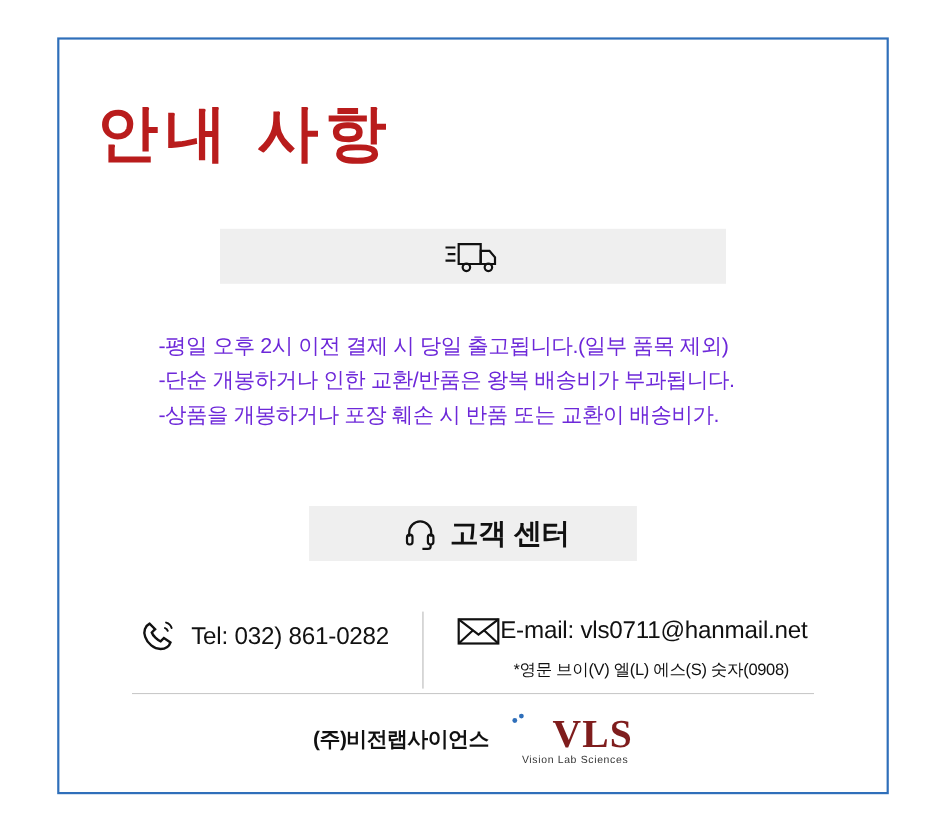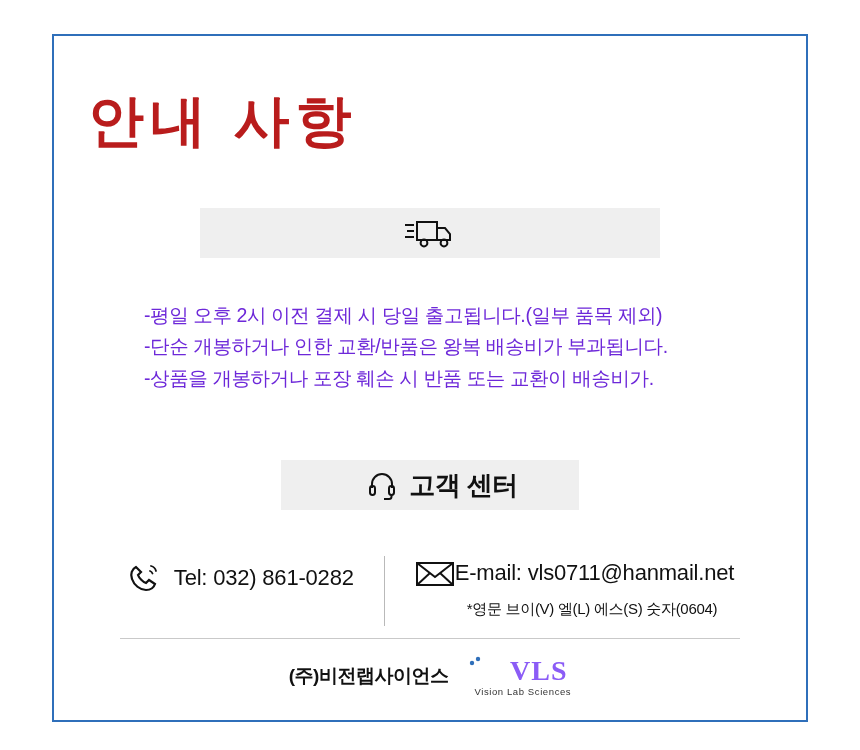--- a/index.html
+++ b/index.html
@@ -171,24 +171,24 @@
 
   .logo {
     position: relative;
     display: flex;
     flex-direction: column;
     align-items: center;
     line-height: 1;
   }
 
   .logo-mark {
-    font-size: 28px;
+    font-size: 36px;
     font-weight: bold;
     font-family: "Liberation Serif", serif;
-    color: #8b5cf6;
+    color: #7f1d1d;
     letter-spacing: 1px;
     margin-left: 32px;
   }
 
   .logo-dots {
     position: absolute;
     left: -6px;
     top: -2px;
   }
 
@@ -268,21 +268,21 @@
               <g fill="none" stroke="#111111" stroke-width="2">
                 <rect x="2" y="3" width="36" height="22"></rect>
                 <path d="M2 3 L20 17 L38 3"></path>
                 <path d="M2 25 L15 13"></path>
                 <path d="M38 25 L25 13"></path>
               </g>
             </svg>
           </span>
           <span class="contact-text">E-mail: vls0711@hanmail.net</span>
         </div>
-        <div class="email-note">*영문 브이(V) 엘(L) 에스(S) 숫자(0604)</div>
+        <div class="email-note">*영문 브이(V) 엘(L) 에스(S) 숫자(0908)</div>
       </div>
     </div>
 
     <div class="footer-wrap">
       <div class="divider-h"></div>
       <div class="footer-brand">
         <span class="company-name">(주)비전랩사이언스</span>
         <span class="logo">
           <span class="logo-dots">
             <svg width="16" height="14" viewBox="0 0 16 14" xmlns="http://www.w3.org/2000/svg">

